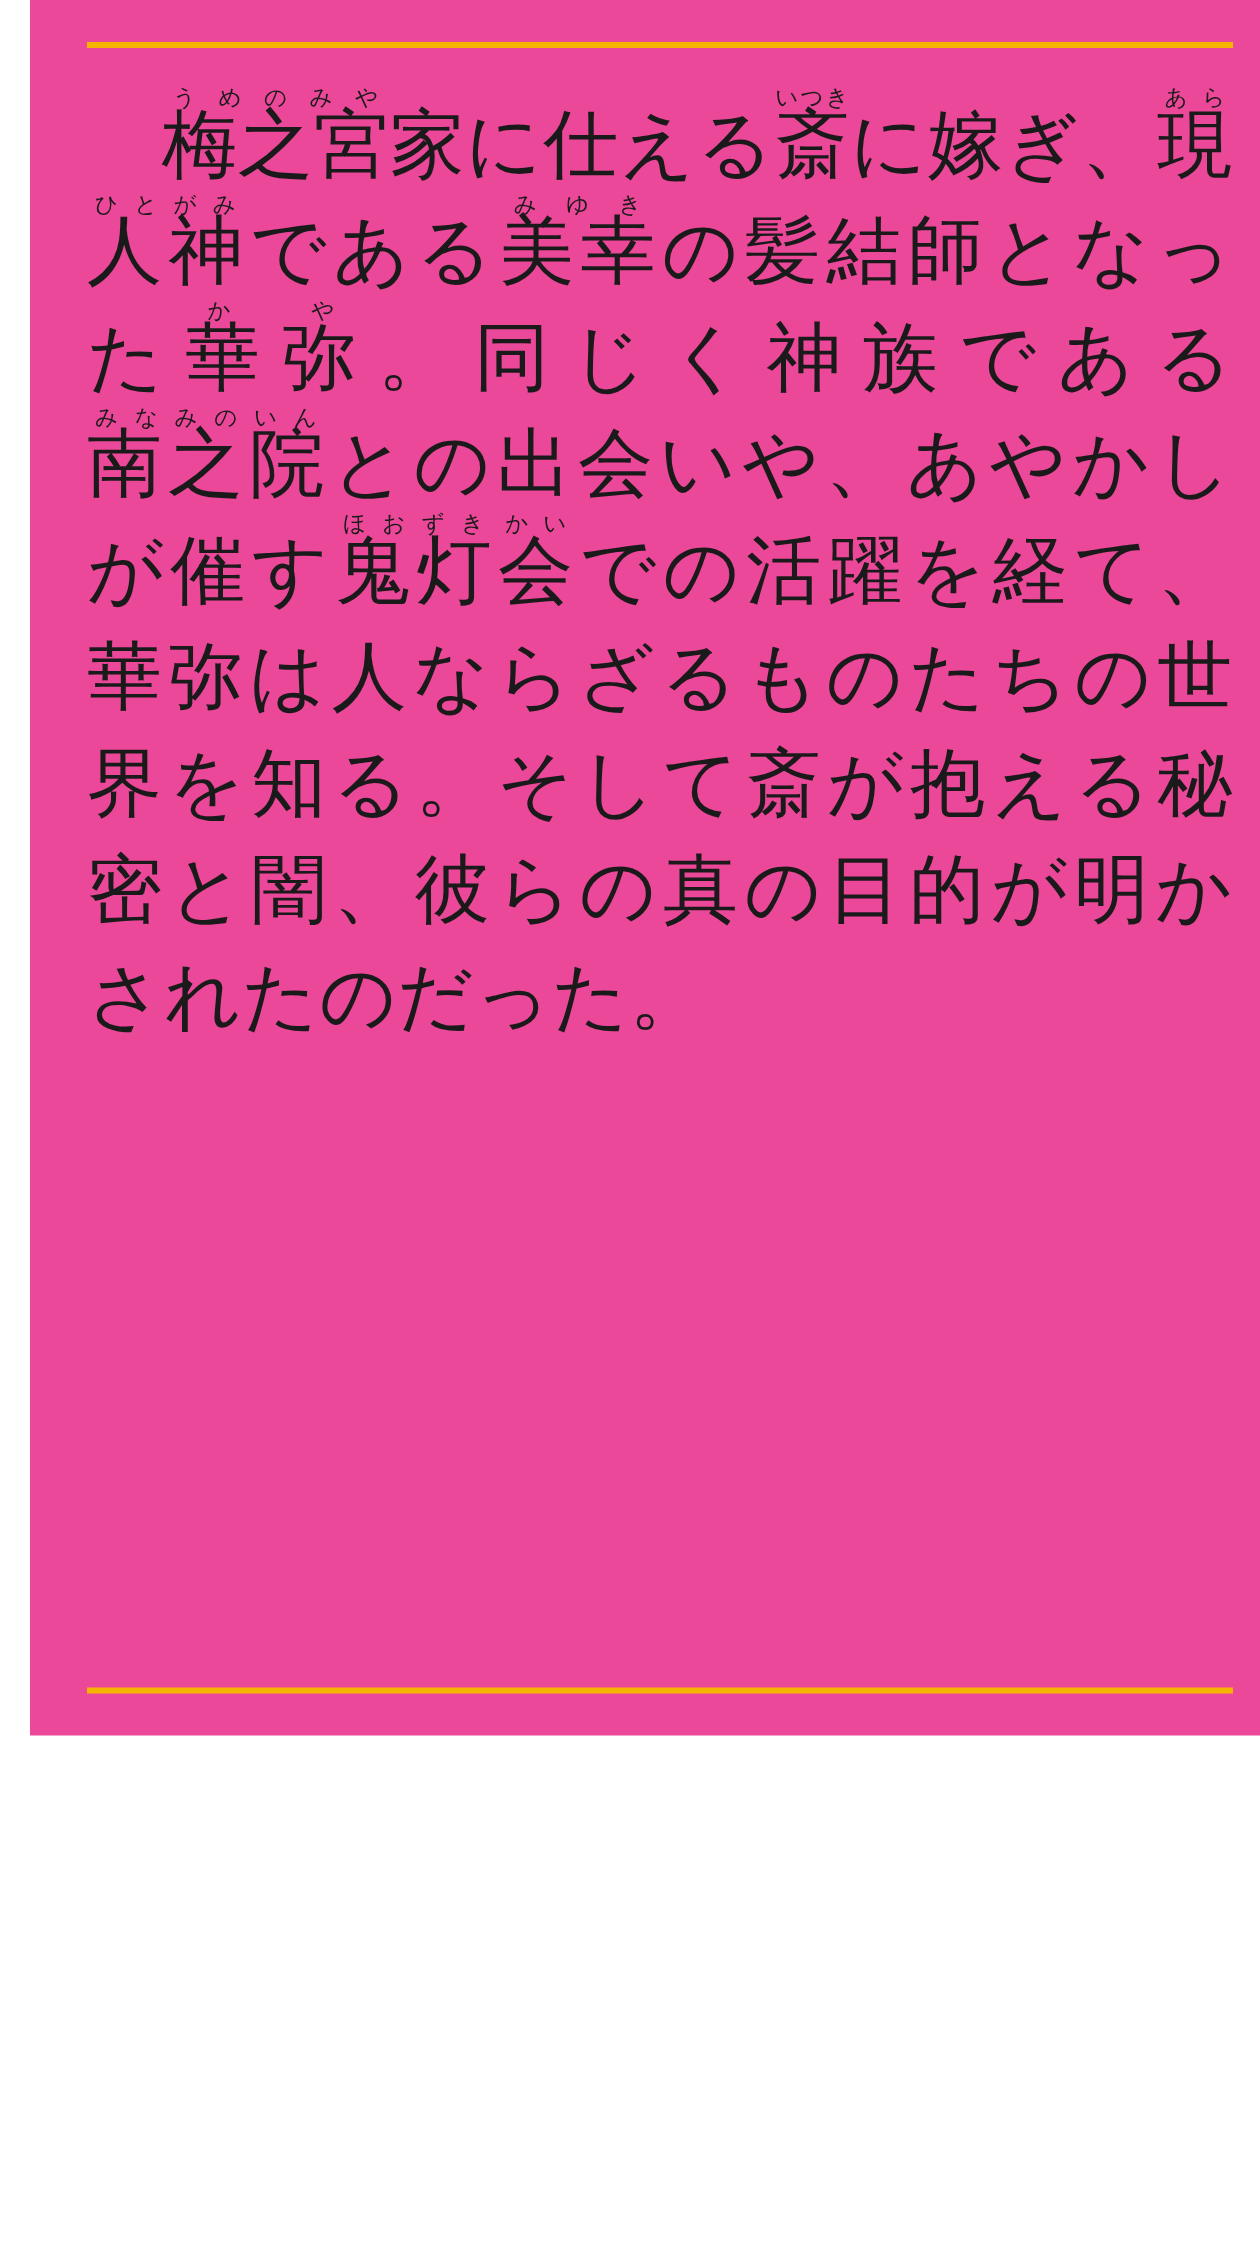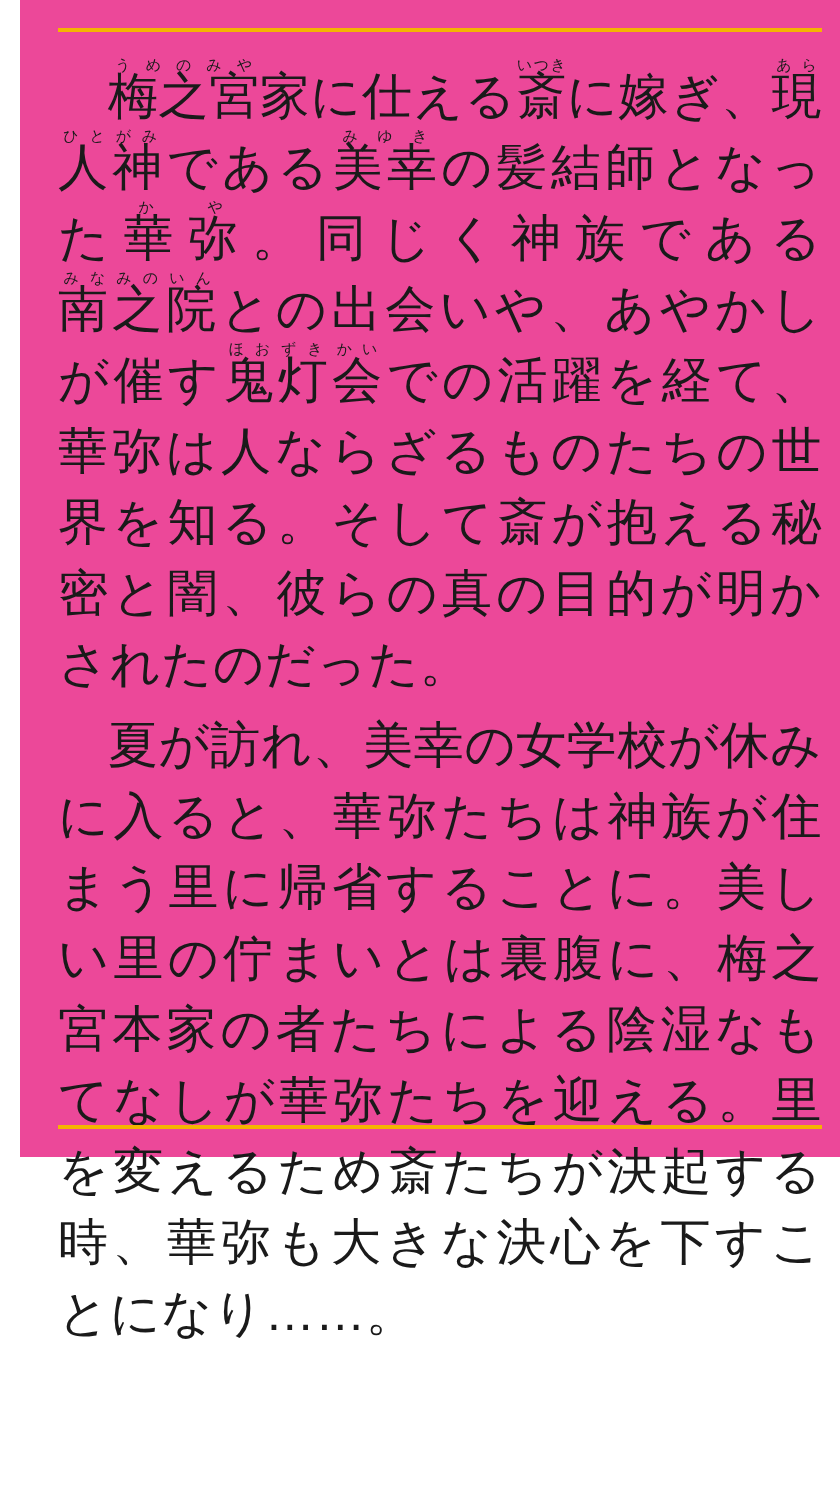--- a/index.html
+++ b/index.html
@@ -62,19 +62,18 @@
 <body>
 
 <div class="page">
 
   <div class="rule rule-top"></div>
 
   <div class="body-text">
 
     <p class="para"><ruby>梅之宮<rt>うめのみや</rt></ruby>家に仕える<ruby>斎<rt>いつき</rt></ruby>に嫁ぎ、<ruby>現<rt>あら</rt></ruby><ruby>人神<rt>ひとがみ</rt></ruby>である<ruby>美幸<rt>みゆき</rt></ruby>の髪結師となった<ruby>華弥<rt>かや</rt></ruby>。同じく神族である<ruby>南之院<rt>みなみのいん</rt></ruby>との出会いや、あやかしが催す<ruby>鬼灯<rt>ほおずき</rt></ruby><ruby>会<rt>かい</rt></ruby>での活躍を経て、華弥は人ならざるものたちの世界を知る。そして斎が抱える秘密と闇、彼らの真の目的が明かされたのだった。</p>
 
-    <p class="para">夏が訪れ、美幸の女学校が休みに入ると、華弥たちは神族が住まう里に帰省することに。美しい里の佇まいとは裏腹に、梅之宮本家の者たちによる陰湿なもてなしが華弥たちを迎える。里を変えるため斎たちが決起する時、華弥も大きな決心を下すことになり……。</p>
 
   </div>
 
   <div class="rule rule-bottom"></div>
 
 </div>
 
 </body></html>

